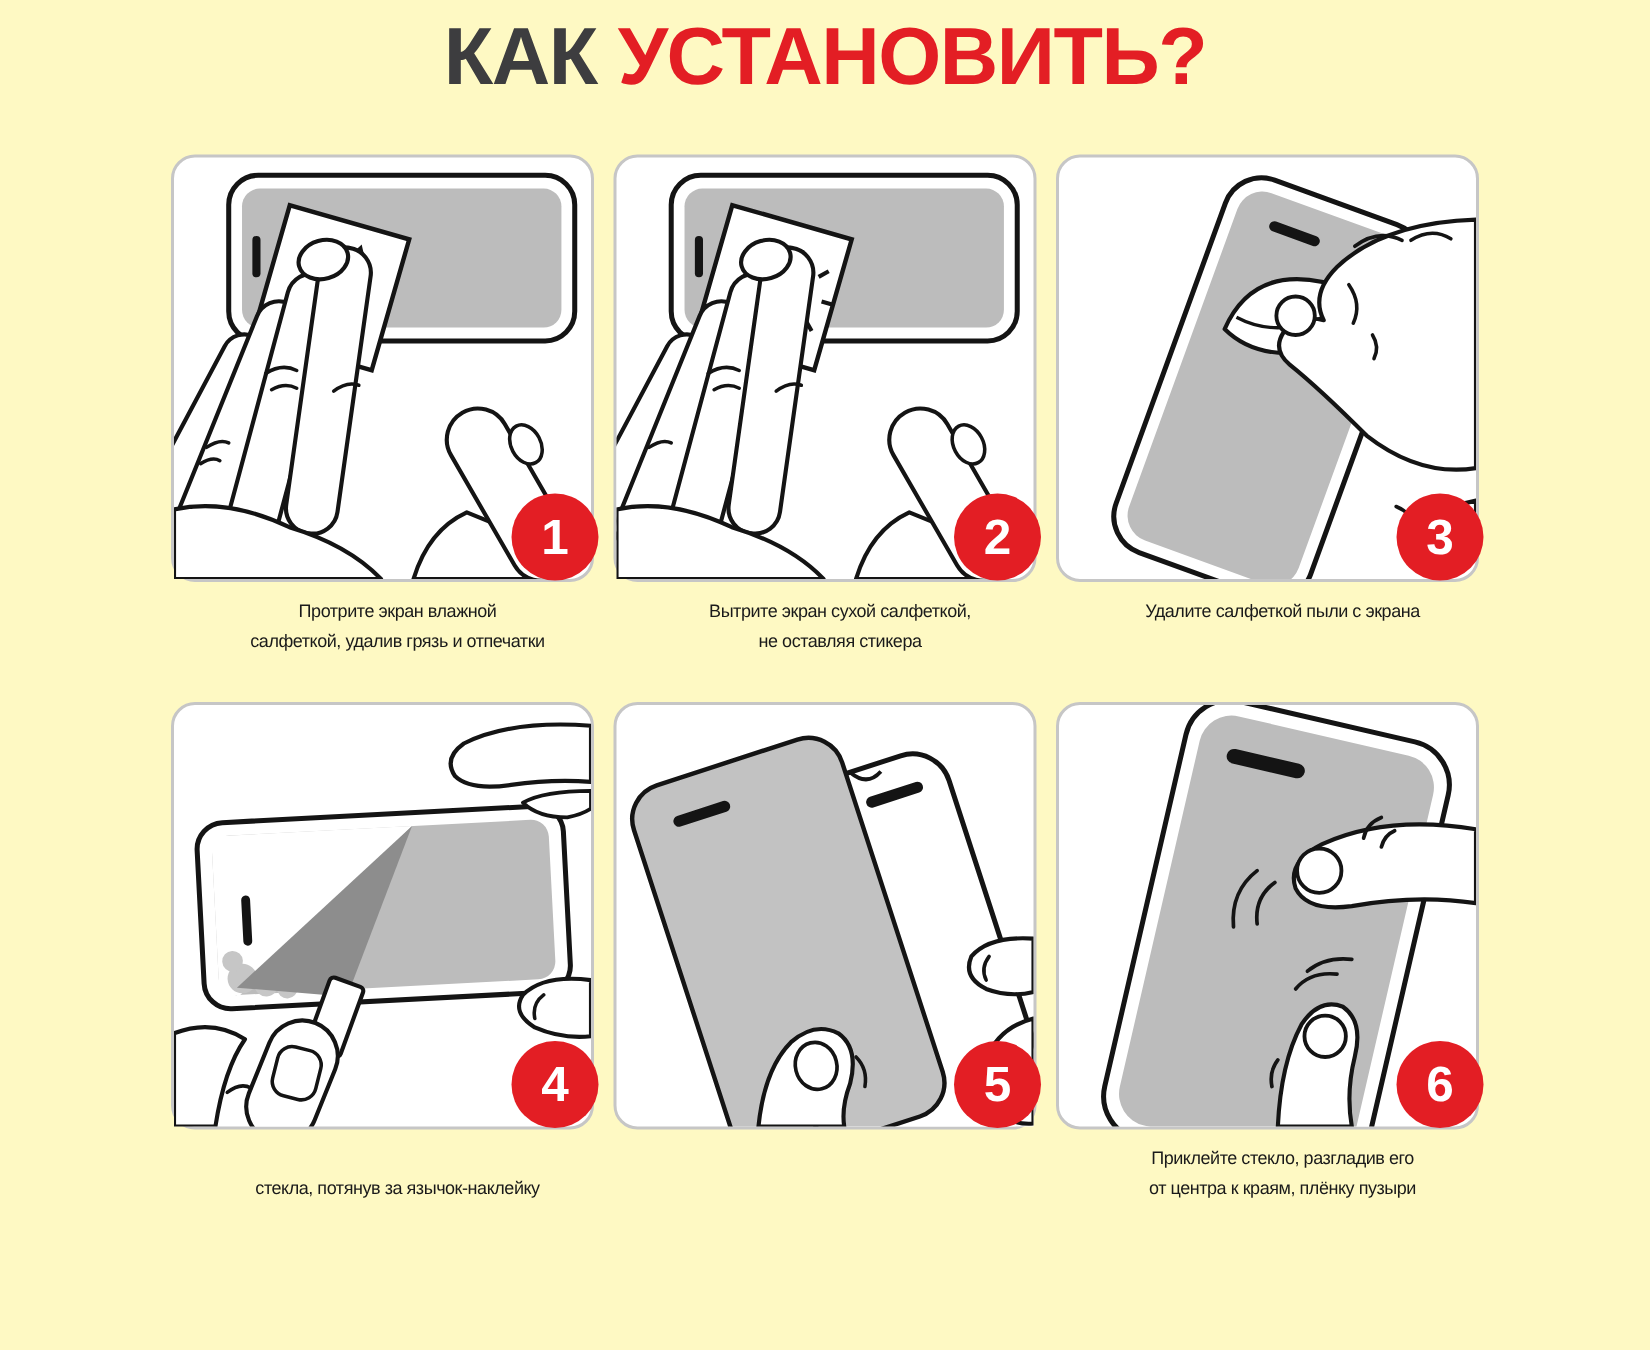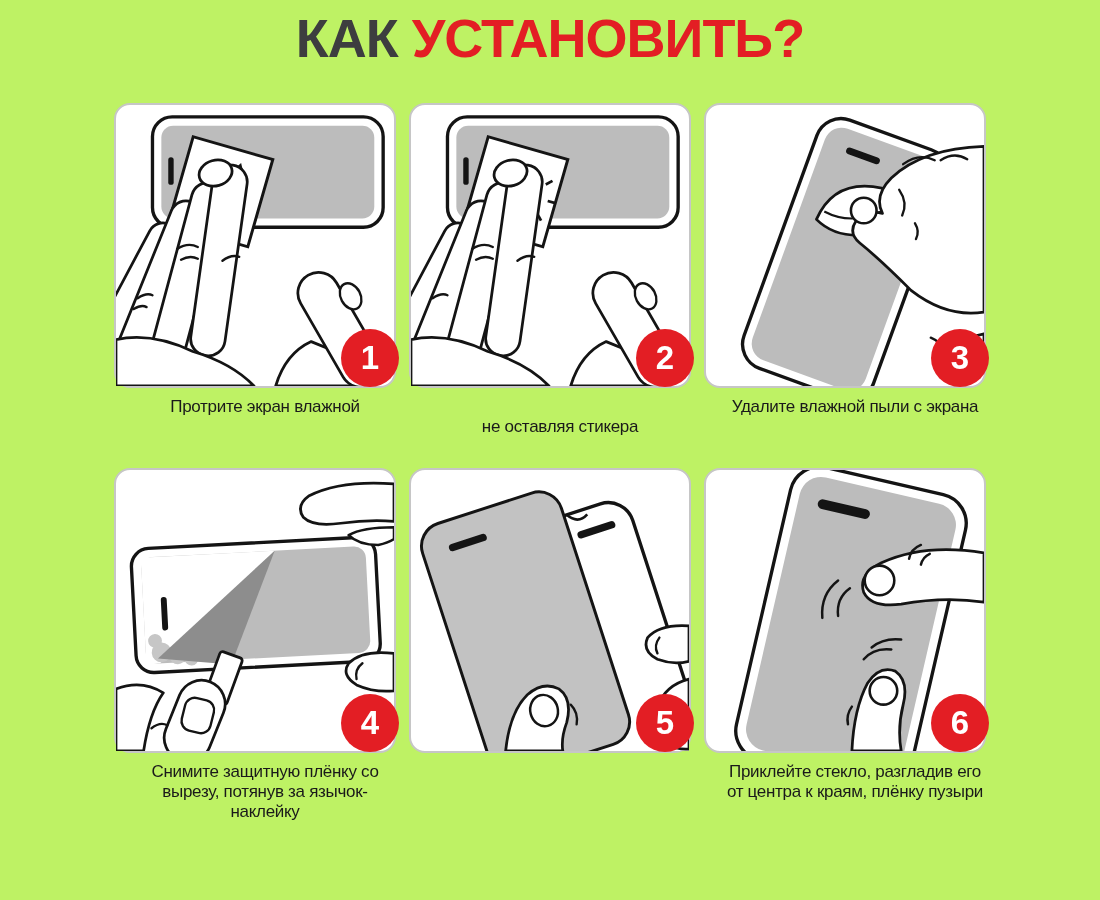--- a/index.html
+++ b/index.html
@@ -1,33 +1,33 @@
 <!DOCTYPE html>
 <html><head>
 <meta charset="utf-8">
 <style>
   html,body{margin:0;padding:0;background:#fff;}
   body{width:1100px;height:900px;font-family:"Liberation Sans",sans-serif;-webkit-font-smoothing:antialiased;}
-  .page{position:relative;width:1100px;height:900px;background:#bef264;overflow:hidden;}
+  .page{position:relative;width:1100px;height:900px;background:#fef9c3;overflow:hidden;}
 
   .title{position:absolute;top:8px;left:0;width:100%;margin:0;text-align:center;
          font-size:54px;font-weight:bold;letter-spacing:-1px;line-height:60px;}
   .t-dark{color:#3d3d3f;margin-right:14px;}
   .t-red{color:#e31e24;}
 
   .grid{position:absolute;top:103px;left:114px;width:872px;
         display:grid;grid-template-columns:repeat(3,282px);column-gap:13px;row-gap:0;}
   .step{margin:0 0 31px 0;width:282px;}
   .panel{position:relative;width:282px;height:285px;box-sizing:border-box;
          border:2px solid #c6c6c6;border-radius:16px;background:#fff;}
   .panel svg{position:absolute;left:0;top:0;width:278px;height:281px;display:block;}
   .badge{position:absolute;right:-5px;bottom:-1px;width:58px;height:58px;border-radius:50%;
          background:#e31e24;color:#fff;font-weight:bold;font-size:33px;
          display:flex;align-items:center;justify-content:center;}
-  .caption{margin-top:9px;text-align:center;font-size:17px;line-height:20px;color:#1a1a1a;
+  .caption{margin-top:9px;text-align:center;font-size:12px;line-height:20px;color:#1a1a1a;
            letter-spacing:-0.3px;margin-left:20px;}
 </style>
 </head>
 <body>
 
 <div class="page">
 
   <h1 class="title"><span class="t-dark">КАК</span><span class="t-red">УСТАНОВИТЬ?</span></h1>
 
   <div class="grid">
@@ -59,20 +59,21 @@
             <path d="M 162 285 Q 172 252 198 240 L 252 262 Q 262 276 258 285 Z"></path>
             <rect x="206" y="164" width="42" height="128" rx="21" transform="rotate(-30 227 228)"></rect>
             <ellipse cx="238" cy="194" rx="10" ry="14" transform="rotate(-28 238 194)" stroke-width="2.4"></ellipse>
             <path d="M 250 238 q 7 9 4 19" fill="none" stroke-width="2.4"></path>
           </g>
         </svg>
         <div class="badge">1</div>
       </div>
       <figcaption class="caption">
         <span>Протрите экран влажной</span><br>
+        <span>салфеткой, удалив грязь и отпечатки</span>
       </figcaption>
     </figure>
 
     <figure class="step">
       <div class="panel">
         <svg viewBox="0 0 282 285">
           <rect x="37" y="12" width="234" height="112" rx="20" fill="#fff" stroke="#141414" stroke-width="3.4"></rect>
           <rect x="46" y="21" width="216" height="94" rx="12" fill="#bcbcbc"></rect>
           <rect x="53" y="53" width="5.5" height="28" rx="2.7" fill="#141414"></rect>
           <g transform="rotate(16 106 88)">
@@ -104,21 +105,21 @@
           <g fill="#fff" stroke="#141414" stroke-width="2.8" stroke-linecap="round" stroke-linejoin="round">
             <path d="M 162 285 Q 172 252 198 240 L 252 262 Q 262 276 258 285 Z"></path>
             <rect x="206" y="164" width="42" height="128" rx="21" transform="rotate(-30 227 228)"></rect>
             <ellipse cx="238" cy="194" rx="10" ry="14" transform="rotate(-28 238 194)" stroke-width="2.4"></ellipse>
             <path d="M 250 238 q 7 9 4 19" fill="none" stroke-width="2.4"></path>
           </g>
         </svg>
         <div class="badge">2</div>
       </div>
       <figcaption class="caption">
-        <br>
+        <span>Вытрите экран сухой салфеткой,</span><br>
         <span>не оставляя стикера</span>
       </figcaption>
     </figure>
 
     <figure class="step">
       <div class="panel">
         <svg viewBox="0 0 282 285">
           <g transform="rotate(20 140 160)">
             <rect x="70" y="22" width="140" height="268" rx="26" fill="#fff" stroke="#141414" stroke-width="3.4"></rect>
             <rect x="79" y="31" width="122" height="250" rx="18" fill="#bcbcbc"></rect>
@@ -135,21 +136,21 @@
             <path d="M 238 56 q 14 -9 27 -1" fill="none" stroke-width="2.4"></path>
             <path d="M 196 86 q 9 13 3 26" fill="none" stroke-width="2.4"></path>
             <path d="M 212 120 q 5 8 1 16" fill="none" stroke-width="2.4"></path>
             <path d="M 282 232 Q 252 238 240 258 Q 254 262 282 256 Z"></path>
             <path d="M 228 236 q 10 4 14 14" fill="none" stroke-width="2.4"></path>
           </g>
         </svg>
         <div class="badge">3</div>
       </div>
       <figcaption class="caption">
-        <span>Удалите влажной пыли с экрана</span><br>
+        <span>Удалите салфеткой пыли с экрана</span><br>
       </figcaption>
     </figure>
 
     <figure class="step">
       <div class="panel">
         <svg viewBox="0 0 282 285">
           <g transform="rotate(-3 140 140)">
             <rect x="18" y="74" width="248" height="126" rx="18" fill="#fff" stroke="#141414" stroke-width="3.4"></rect>
             <rect x="28" y="83" width="228" height="108" rx="12" fill="#bcbcbc"></rect>
             <polygon points="164,83 28,83 28,191 42,191" fill="#fff"></polygon>
@@ -170,22 +171,22 @@
           <g fill="#fff" stroke="#141414" stroke-width="2.8" stroke-linecap="round" stroke-linejoin="round">
             <path d="M 282 14 Q 228 10 196 26 Q 182 36 190 48 Q 200 58 228 54 Q 256 50 282 52 Z"></path>
             <path d="M 282 58 Q 250 58 236 66 Q 246 76 266 76 Q 276 74 282 70 Z" stroke-width="2.6"></path>
             <path d="M 282 186 Q 250 182 236 196 Q 228 208 244 218 Q 262 226 282 224 Z"></path>
             <path d="M 250 196 q -8 6 -6 16" fill="none" stroke-width="2.4"></path>
           </g>
         </svg>
         <div class="badge">4</div>
       </div>
       <figcaption class="caption">
-        <span>Снимите защитную плёнку со</span><br>
-        <span>вырезу, потянув за язычок-наклейку</span>
+        <br>
+        <span>стекла, потянув за язычок-наклейку</span>
       </figcaption>
     </figure>
 
     <figure class="step">
       <div class="panel">
         <svg viewBox="0 0 282 285">
           <g transform="rotate(-18 150 170)">
             <rect x="100" y="54" width="158" height="275" rx="26" fill="#fff" stroke="#141414" stroke-width="3.4"></rect>
             <rect x="45" y="22" width="148" height="268" rx="24" fill="#c2c2c2" stroke="#141414" stroke-width="3"></rect>
             <rect x="72" y="46" width="40" height="7.5" rx="3.7" fill="#141414"></rect>

